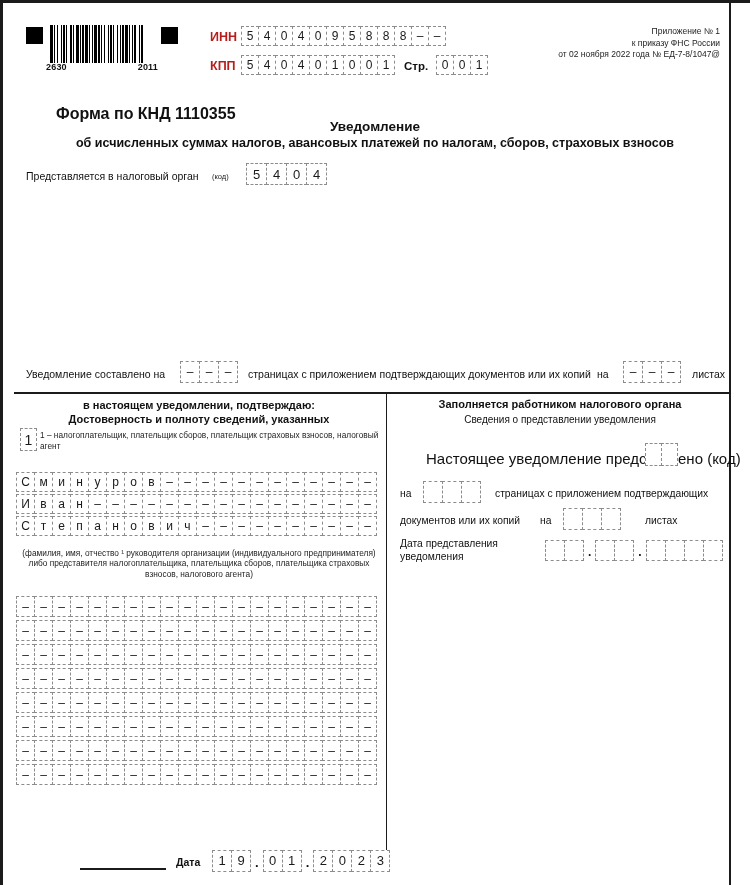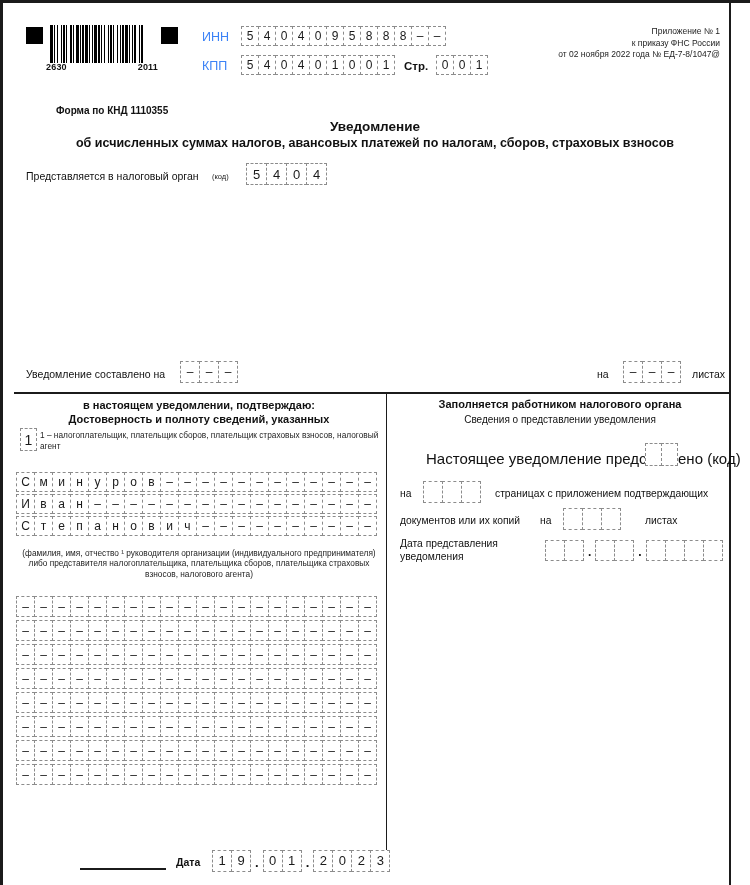--- a/index.html
+++ b/index.html
@@ -70,22 +70,23 @@
     font-size: 9px;
     font-weight: 700;
     letter-spacing: 0.2px;
     color: #111;
   }
 
   
   .lbl-inn, .lbl-kpp {
     position: absolute;
     font-size: 12.5px;
-    font-weight: 400;
-    color: #3b82f6;
+    font-weight: 700;
+    color: #b91c1c;
+    margin-left: 8px;
   }
   .lbl-inn { left: 202px; top: 30px; }
   .lbl-kpp { left: 202px; top: 59px; }
 
   .cells { display: flex; }
   .cell {
     box-sizing: border-box;
     border: 1px dashed #8c8c8c;
     background: #fff;
     display: flex;
@@ -118,21 +119,21 @@
     right: 30px; top: 26px;
     text-align: right;
     font-size: 8.5px;
     line-height: 11.5px;
     color: #1d1d1d;
   }
 
   
   .form-code {
     position: absolute; left: 56px; top: 105px;
-    font-size: 10px; font-weight: 700; color: #111;
+    font-size: 16px; font-weight: 700; color: #111;
   }
   .doc-title {
     position: absolute; left: 0; top: 119px; width: 750px;
     text-align: center;
     font-size: 13.5px; font-weight: 700; color: #111;
   }
   .doc-subtitle {
     position: absolute; left: 0; top: 136px; width: 750px;
     text-align: center;
     font-size: 12.5px; font-weight: 700; color: #111;
@@ -434,20 +435,21 @@
       <div class="cell">0</div>
       <div class="cell">4</div>
     </div>
 
   <div class="compiled-label">Уведомление составлено на</div>
   <div class="cells cells-pages" id="compiled-pages-cells">
       <div class="cell">–</div>
       <div class="cell">–</div>
       <div class="cell">–</div>
     </div>
+  <div class="compiled-mid">страницах с приложением подтверждающих документов или их копий</div>
   <div class="compiled-na">на</div>
   <div class="cells cells-sheets" id="compiled-sheets-cells">
       <div class="cell">–</div>
       <div class="cell">–</div>
       <div class="cell">–</div>
     </div>
   <div class="compiled-tail">листах</div>
 
   <div class="hr-thick"></div>
   <div class="v-divider"></div>

